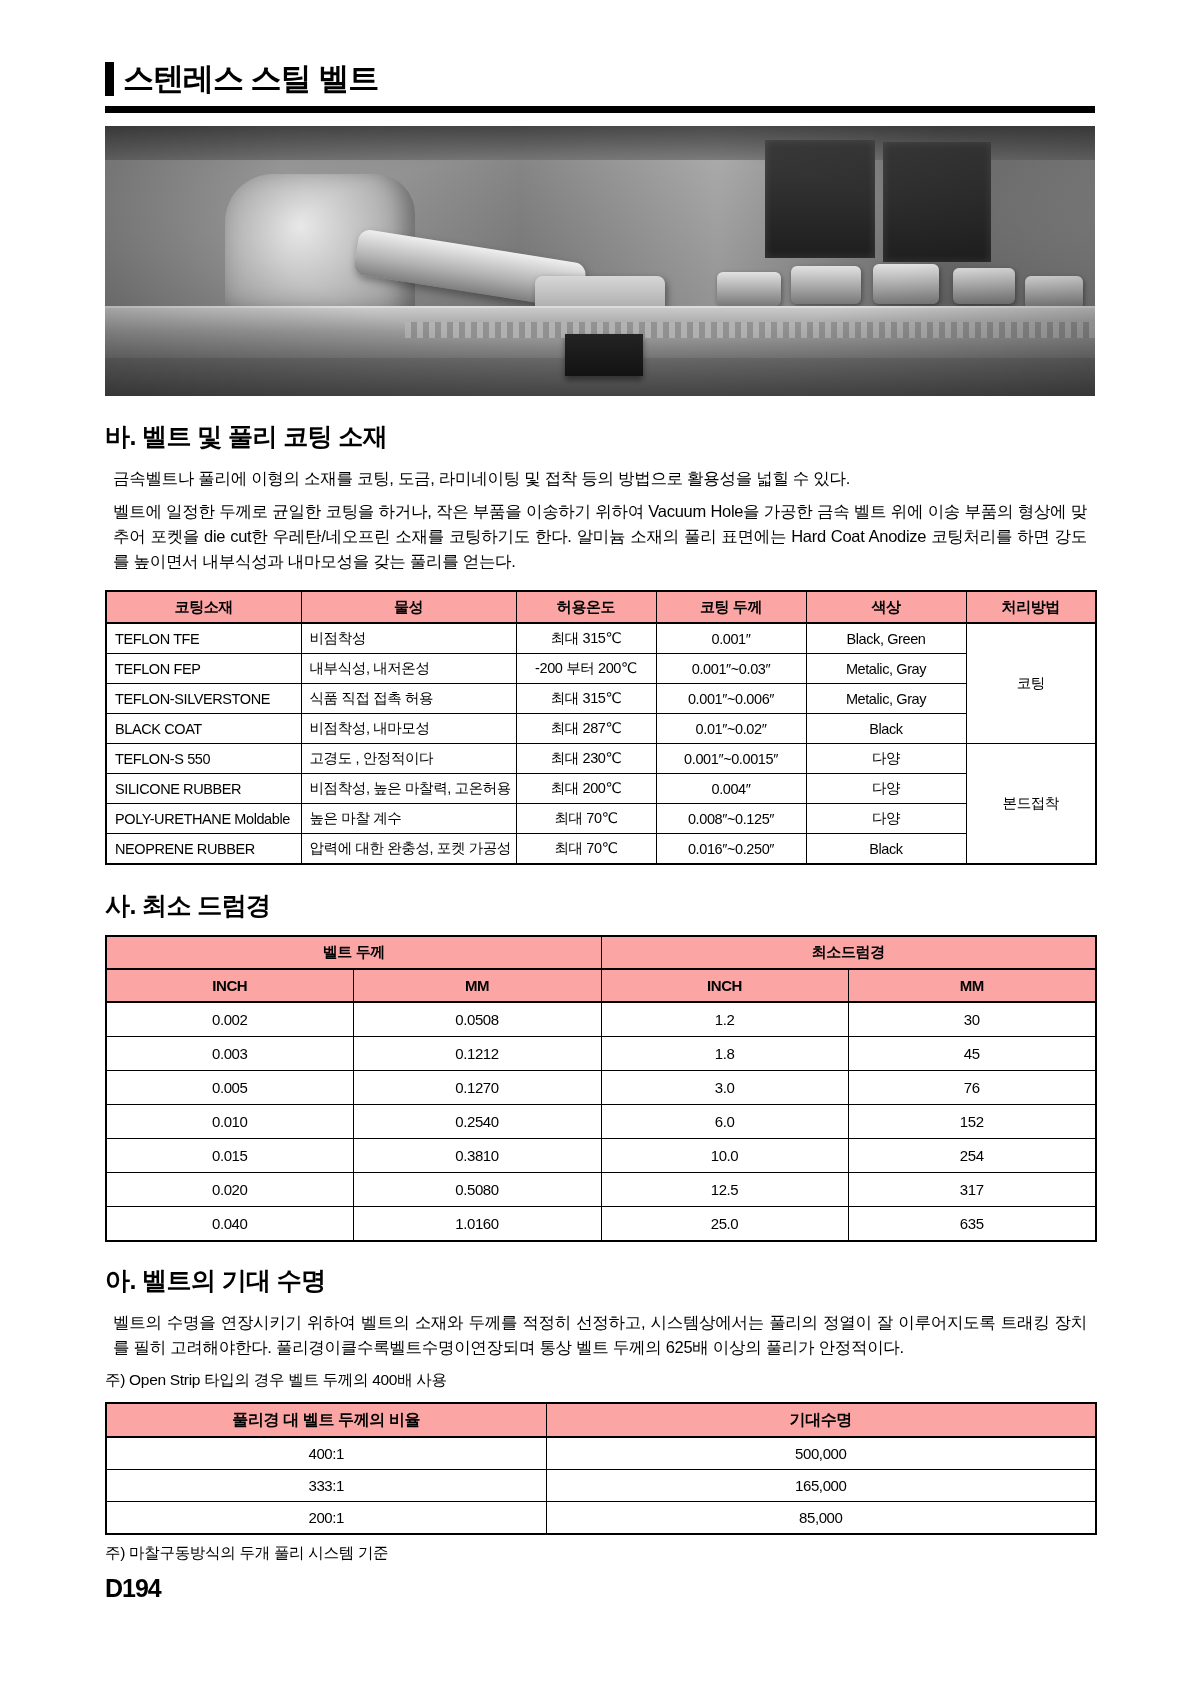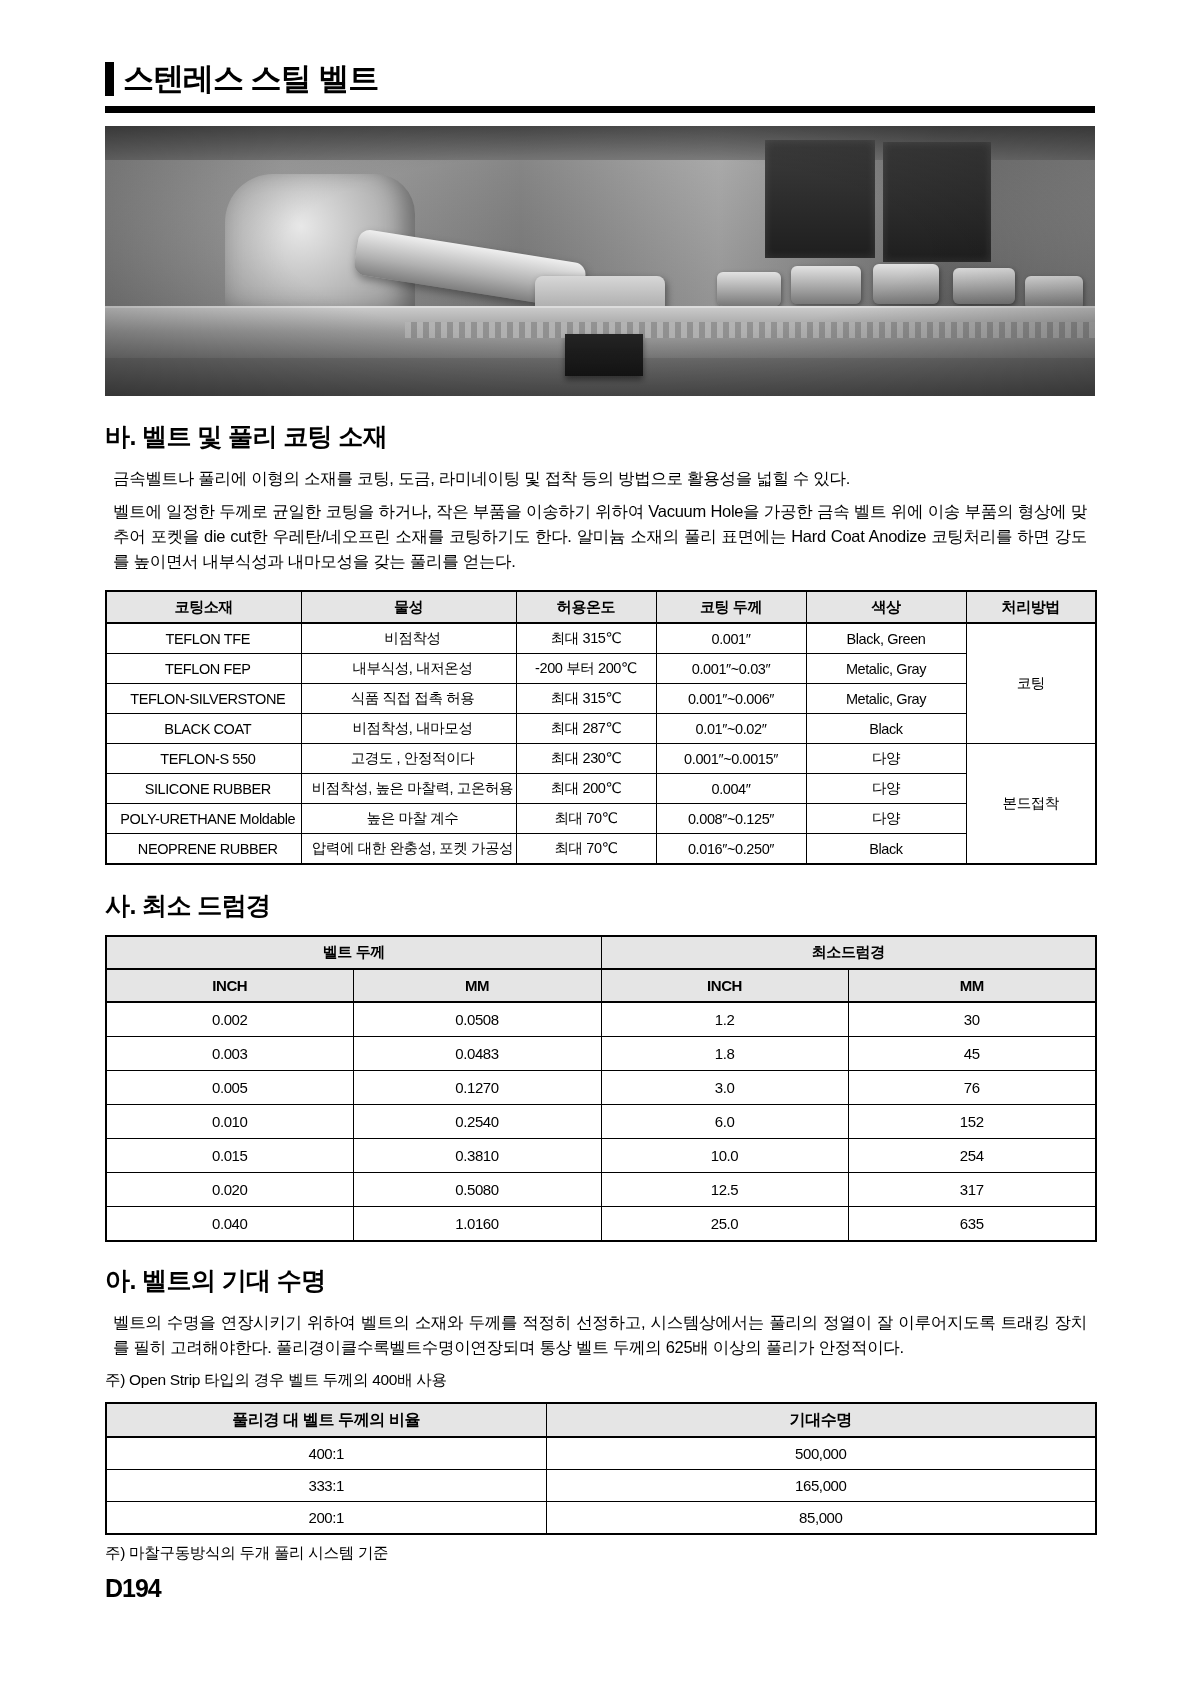--- a/index.html
+++ b/index.html
@@ -206,30 +206,30 @@
   }
   table.t1 { margin-top: 16px; }
   th, td {
     border: 1px solid #000;
     padding: 0;
     height: 28px;
     vertical-align: middle;
     letter-spacing: -0.4px;
   }
   thead th {
-    background: #e5e5e5;
+    background: #fca5a5;
     font-weight: bold;
     text-align: center;
     font-size: 15px;
     height: 30px;
   }
   td.c { text-align: center; }
   td.l { text-align: left; padding-left: 8px; }
   table.t1 td { height: 29px; font-size: 14.5px; }
-  table.t1 tbody td.l { font-size: 14.5px; text-align: center; }
+  table.t1 tbody td.l { font-size: 14.5px; }
 
   
   table.bordered {
     border: 2px solid #000;
   }
   table.bordered thead th { border-bottom: 2px solid #000; }
 
   
   table.t2 { margin-top: 8px; }
   table.t2 td { height: 33px; font-size: 15px; }
@@ -390,21 +390,21 @@
       </thead>
       <tbody>
         <tr>
           <td class="c">0.002</td>
           <td class="c">0.0508</td>
           <td class="c">1.2</td>
           <td class="c">30</td>
         </tr>
         <tr>
           <td class="c">0.003</td>
-          <td class="c">0.0483</td>
+          <td class="c">0.1212</td>
           <td class="c">1.8</td>
           <td class="c">45</td>
         </tr>
         <tr>
           <td class="c">0.005</td>
           <td class="c">0.1270</td>
           <td class="c">3.0</td>
           <td class="c">76</td>
         </tr>
         <tr>

